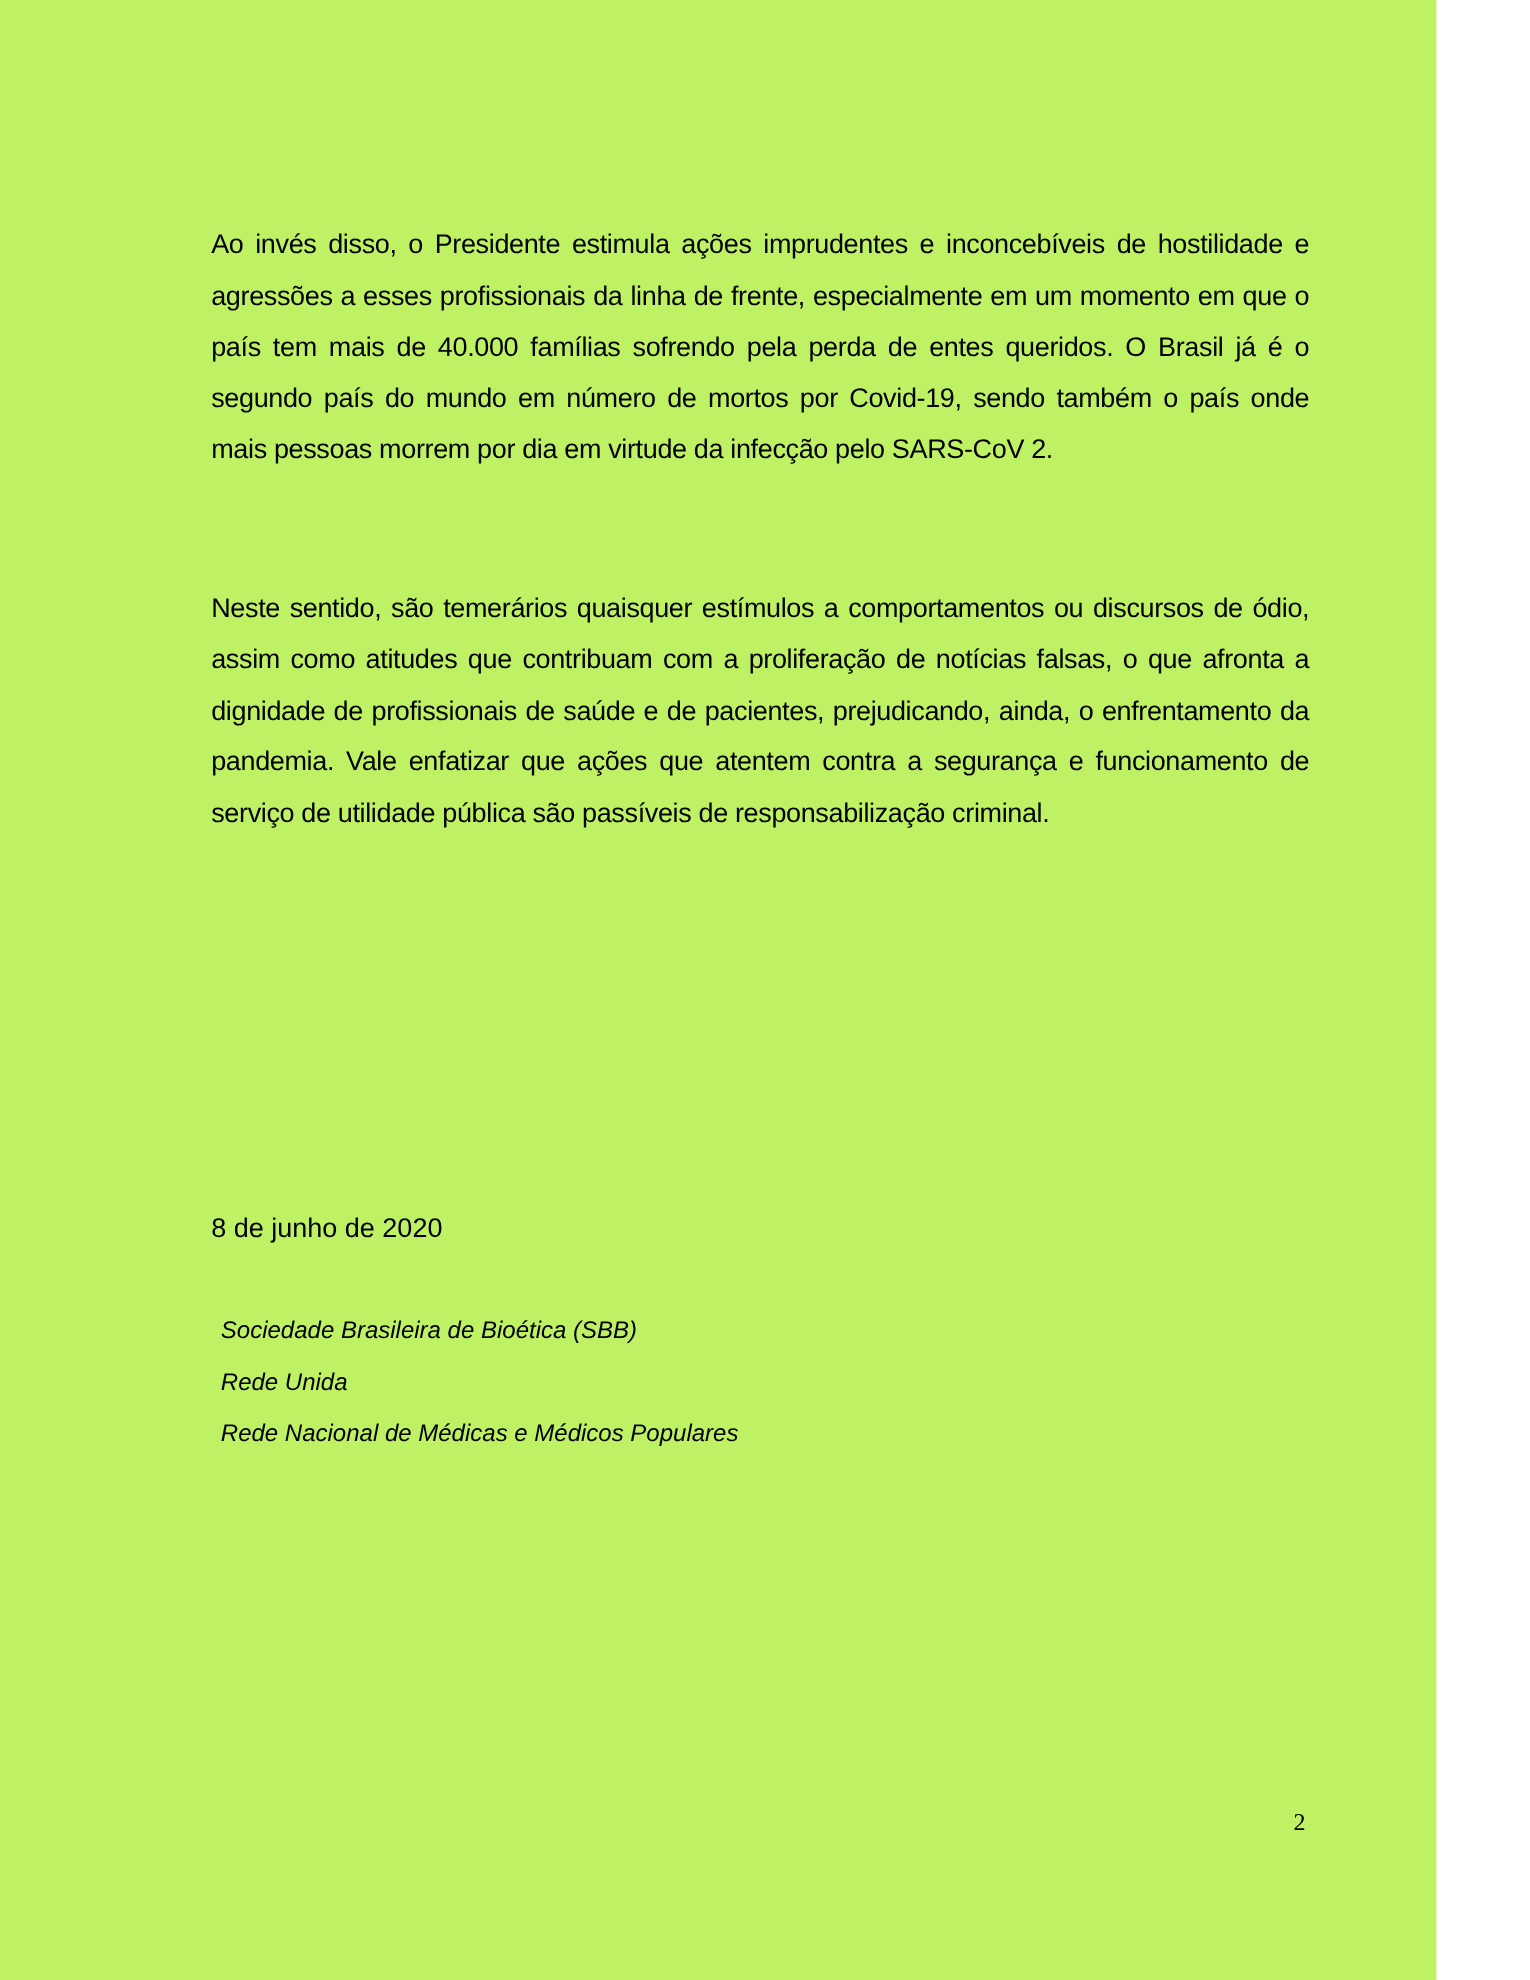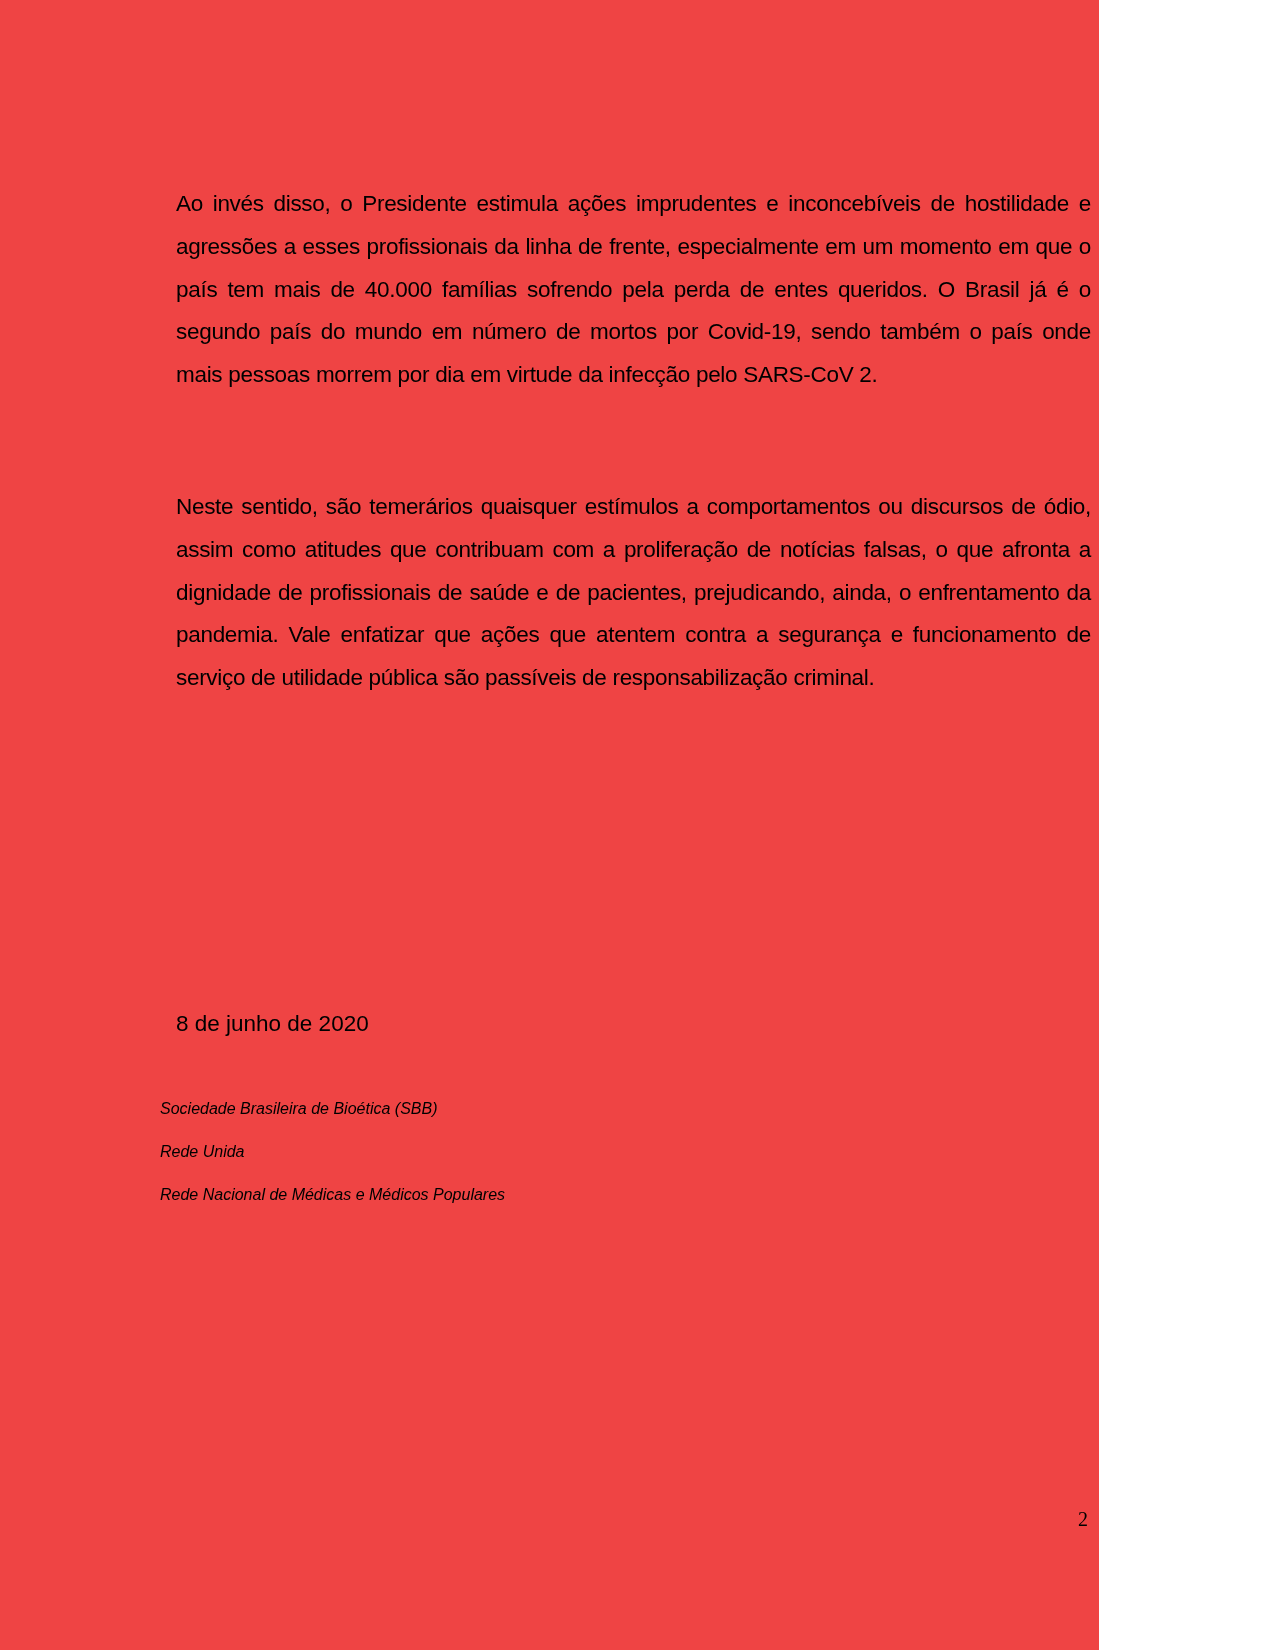--- a/index.html
+++ b/index.html
@@ -1,29 +1,29 @@
 <!DOCTYPE html>
 <html><head>
   <meta charset="utf-8">
   <style>
     html, body { margin: 0; padding: 0; background: #ffffff; }
     body { width: 1275px; height: 1650px; position: relative; overflow: hidden; }
-    .page { position: absolute; left: 0; top: 0; width: 1099px; height: 1650px; background: #ef4444; color: #000; }
+    .page { position: absolute; left: 0; top: 0; width: 1197px; height: 1650px; background: #bef264; color: #000; }
     .body-text {
       position: absolute; left: 176px; width: 915px;
       font-family: "Liberation Sans", sans-serif;
       font-size: 22.5px; line-height: 42.8px; text-align: justify;
       letter-spacing: -0.3px;
     }
     .p1 { top: 183px; }
     .p2 { top: 486px; }
     .p3 { top: 789px; }
     .date { position: absolute; left: 176px; top: 1003px; font-family: "Liberation Sans", sans-serif; font-size: 22.5px; line-height: 42.8px; }
-    .signatories { position: absolute; left: 160px; top: 1088px; margin: 0; padding: 0; list-style: none;
-      font-family: "Liberation Sans", sans-serif; font-style: italic; font-size: 16px; line-height: 42.8px; }
+    .signatories { position: absolute; left: 184px; top: 1088px; margin: 0; padding: 0; list-style: none;
+      font-family: "Liberation Sans", sans-serif; font-style: italic; font-size: 20px; line-height: 42.8px; }
     .signatories li { margin: 0; padding: 0; white-space: nowrap; }
     .page-number { position: absolute; left: 1078px; top: 1508px; font-family: "Liberation Serif", serif; font-size: 20px; }
   </style>
 </head>
 <body>
 
 <div class="page">
   <p class="body-text p1" style="margin:0">Ao invés disso, o Presidente estimula ações imprudentes e inconcebíveis de hostilidade e agressões a esses profissionais da linha de frente, especialmente em um momento em que o país tem mais de 40.000 famílias sofrendo pela perda de entes queridos. O Brasil já é o segundo país do mundo em número de mortos por Covid-19, sendo também o país onde mais pessoas morrem por dia em virtude da infecção pelo SARS-CoV 2.</p>
   <p class="body-text p2" style="margin:0">Neste sentido, são temerários quaisquer estímulos a comportamentos ou discursos de ódio, assim como atitudes que contribuam com a proliferação de notícias falsas, o que afronta a dignidade de profissionais de saúde e de pacientes, prejudicando, ainda, o enfrentamento da pandemia. Vale enfatizar que ações que atentem contra a segurança e funcionamento de serviço de utilidade pública são passíveis de responsabilização criminal.</p>
 

